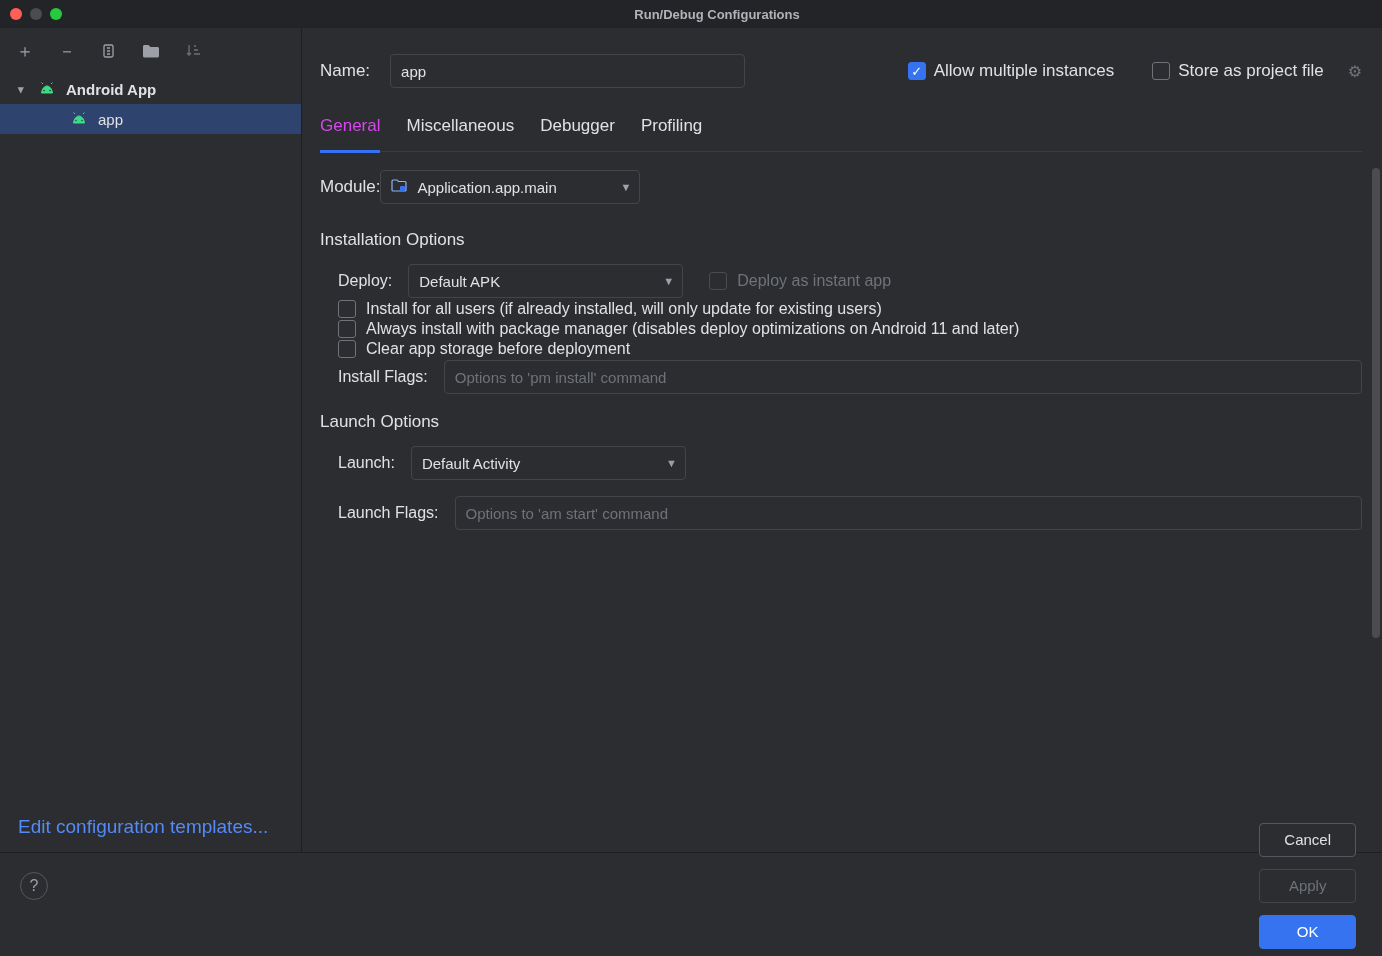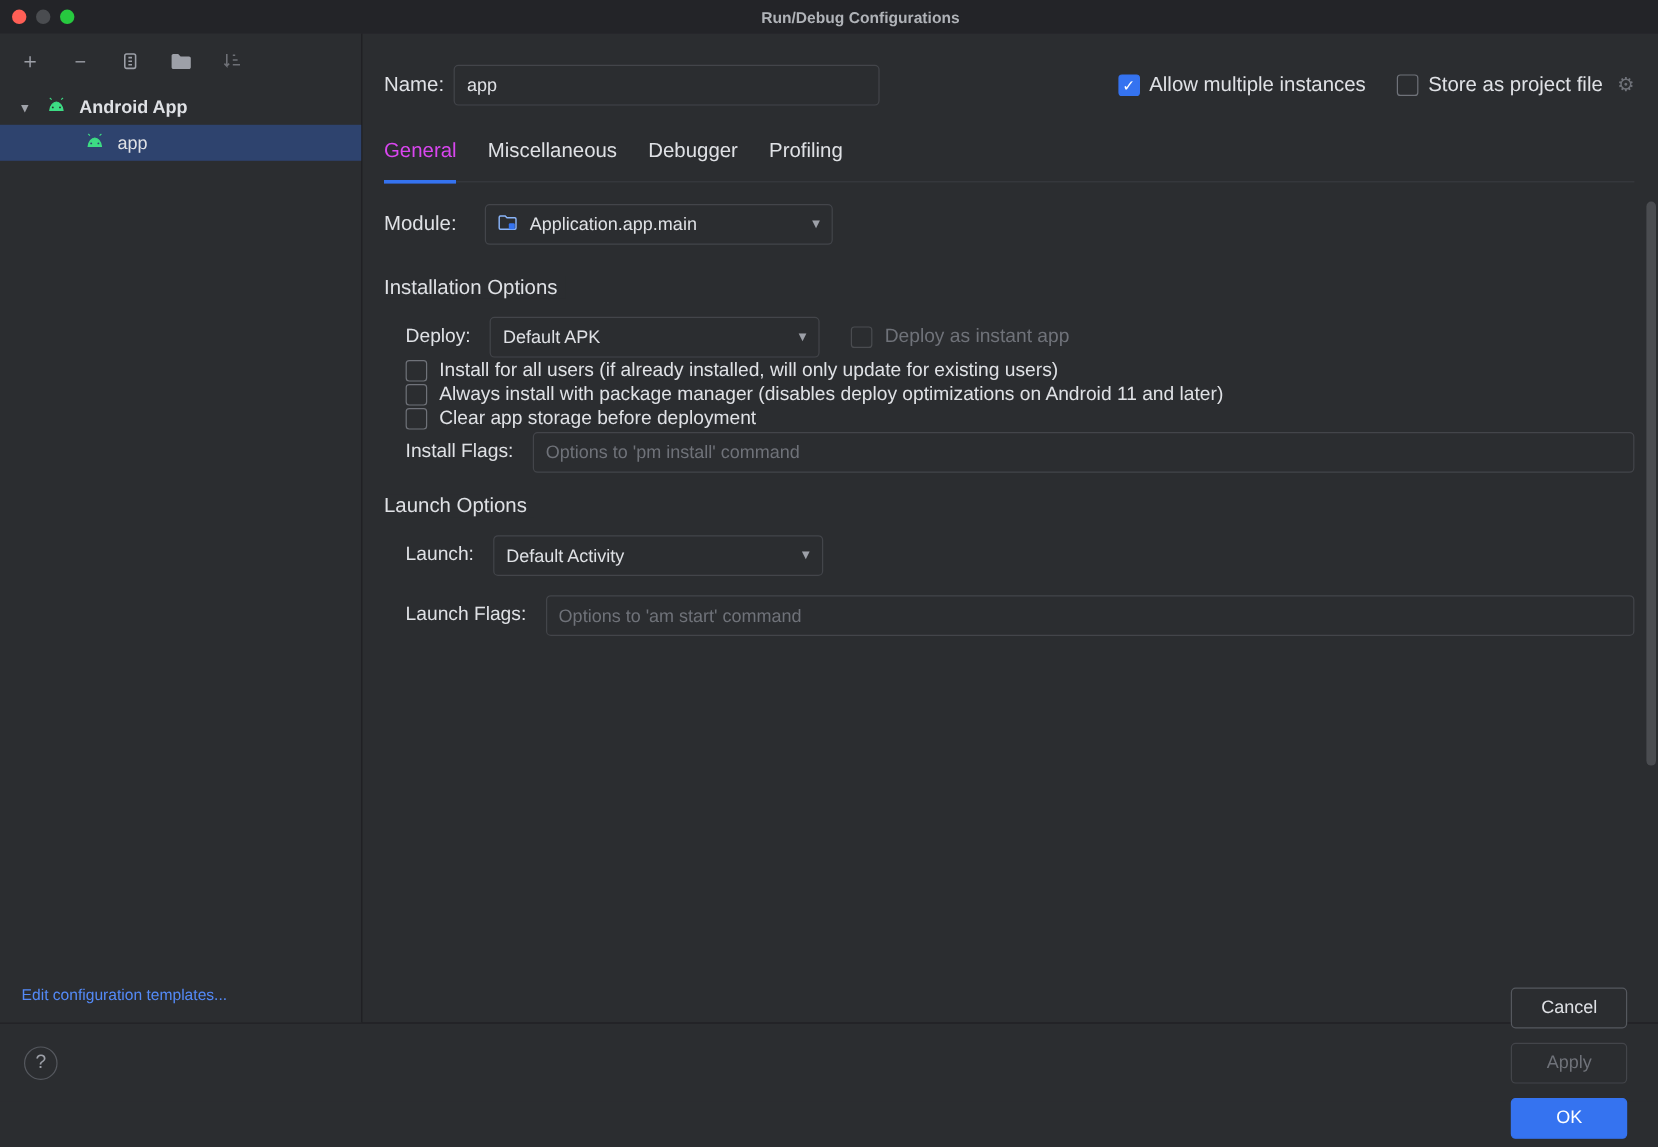--- a/index.html
+++ b/index.html
@@ -22,46 +22,46 @@
 
   .tree { flex:1; padding-top:6px; }
   .tree-row { display:flex; align-items:center; height:30px; padding-left:18px; font-size:15px; color:#dfe1e5; cursor:pointer; }
   .tree-row.parent { font-weight:600; }
   .tree-row.selected { background:#2e436e; }
   .chev { width:14px; display:inline-block; color:#a0a3aa; font-size:11px; margin-right:6px; }
   .android-icon { color:#3ddc84; margin-right:10px; font-size:16px; line-height:1; }
   .tree-row.child { padding-left:70px; }
 
   .edit-templates { padding:0 0 14px 18px; }
-  .edit-templates a { color:#548af7; font-size:13px; text-decoration:none;text-align:right; }
+  .edit-templates a { color:#548af7; font-size:19px; text-decoration:none;text-align:right; }
 
   .main { flex:1; display:flex; flex-direction:column; padding:26px 20px 0 18px; position:relative; }
   .name-row, .opts-row { display:flex; align-items:center; margin-bottom:28px; }
-  .name-row { gap:8px; }
+  .name-row { gap:20px; }
   .name-row label, .module-row label { color:#dfe1e5; font-size:17px; }
   input[type=text].field, .select-box {
     background:#2b2d30; border:1px solid #43454a; border-radius:4px; height:34px; padding:0 10px;
     color:#dfe1e5; font-size:15px; outline:none;
   }
   input[type=text].field { width:355px; }
   .name-row .spacer {flex:1;}
   .chk { display:flex; align-items:center; gap:8px; font-size:16px; color:#dfe1e5; }
   .checkbox { width:18px;height:18px;border:1px solid #6f7279;border-radius:3px;display:inline-flex;align-items:center;justify-content:center;background:transparent; }
   .checkbox.checked { background:#3573f0; border-color:#3573f0; color:#fff; font-size:13px;}
   .checkbox.dim { border-color:#4a4c50; }
   .gear-icon { color:#6f7279; margin-left:4px; font-size:16px; }
 
   .tabs { display:flex; gap:26px; border-bottom:1px solid #393b40; margin-bottom:18px; }
   .tab { padding:0 0 14px 0; font-size:17px; color:#dfe1e5; cursor:pointer; }
   .tab.active { color:#d946ef; border-bottom:3px solid #3573f0; margin-bottom:-2px; }
 
   .module-row { display:flex; align-items:center; margin-bottom:26px; }
   .select-box { display:flex; align-items:center; gap:10px; padding:0 8px 0 10px; position:relative; cursor:pointer; }
   .select-box .arrow { margin-left:auto; color:#9da0a8; font-size:11px; }
-  .select-wide { width:290px;margin-left:24px; }
+  .select-wide { width:260px; }
   .select-mid { width:275px; }
   .folder-icon { color:#8ab4f8; font-size:14px; }
 
   .fieldset { margin-bottom:18px; }
   .fieldset-label { font-size:17px; color:#dfe1e5; margin-bottom:14px; position:relative; }
   .fieldset-label::after{content:"";position:absolute;top:50%;margin-left:12px;right:0;height:1px;background:#393b40;}
   .fs-body { padding-left:18px; display:flex; flex-direction:column; gap:2px; }
   .row { display:flex; align-items:center; gap:16px; }
   .row label { font-size:16px; color:#dfe1e5; }
   .chk-row { display:flex; align-items:center; gap:10px; font-size:16px; color:#dfe1e5; }

